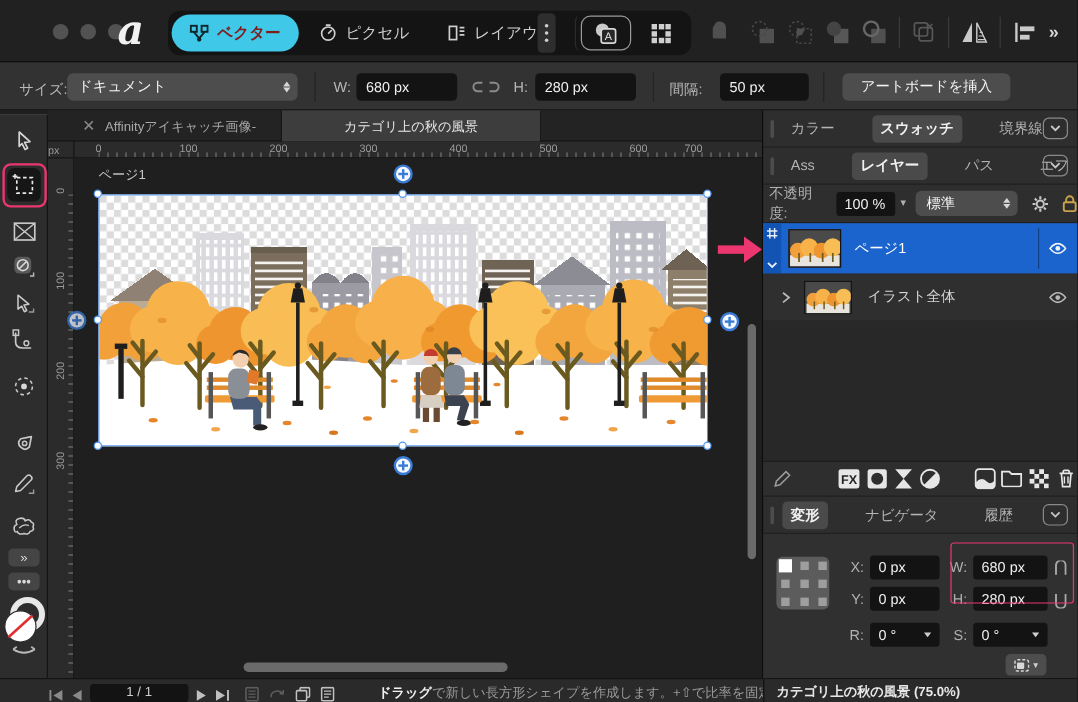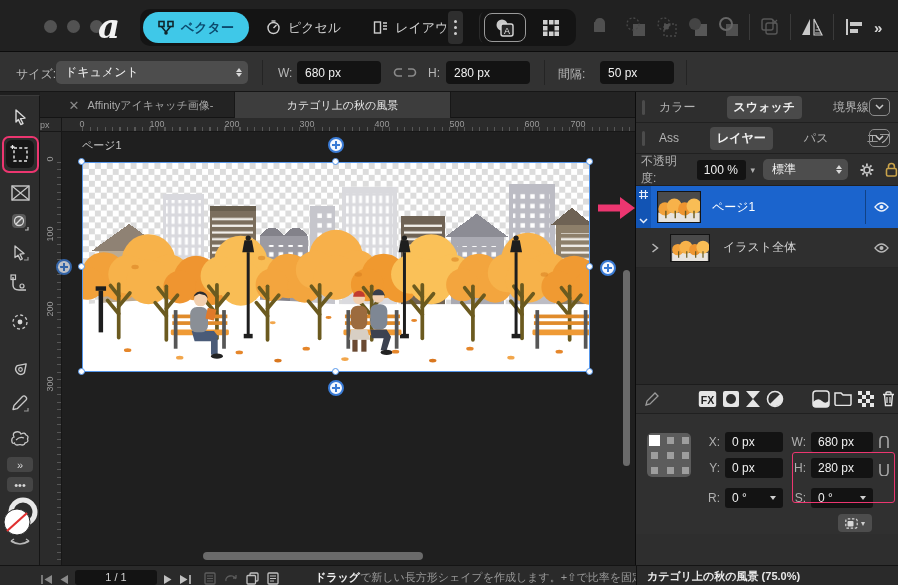--- a/index.html
+++ b/index.html
@@ -7,21 +7,21 @@
   .app{position:relative;width:898px;height:585px;background:#1f1f1f;overflow:hidden;color:#ccc;font-size:12px;}
   .abs{position:absolute;}
   svg{display:block;}
 
   
   .titlebar{position:absolute;left:0;top:0;width:898px;height:52px;background:#212121;border-bottom:1px solid #0c0c0c;}
   .tl{position:absolute;top:20px;width:13px;height:13px;border-radius:50%;background:#525252;}
   .logo{position:absolute;left:98px;top:6px;font-family:"DejaVu Serif","Liberation Serif",serif;font-style:italic;font-weight:bold;font-size:34px;color:#f2f2f2;}
   .persona-group{position:absolute;left:140px;top:9px;height:37px;background:#141414;border-radius:10px;display:flex;align-items:center;padding:0 3px;gap:2px;}
   .persona{display:flex;align-items:center;gap:7px;height:31px;padding:0 15px;border-radius:16px;color:#cfcfcf;font-size:13px;cursor:default;}
-  .persona.active{background:#3fc8e8;color:#0c4a6e;font-weight:bold;}
+  .persona.active{background:#3fc8e8;color:#7f1d1d;font-weight:bold;}
   .persona-more{width:24px;height:31px;background:#2a2a2a;border-radius:6px;color:#d8d8d8;display:flex;align-items:center;justify-content:center;font-size:14px;}
   .kebab{position:absolute;left:448px;top:11px;width:15px;height:33px;background:#2e2e2e;border-radius:4px;display:flex;flex-direction:column;align-items:center;justify-content:center;gap:3px;}
   .kebab i{width:3px;height:3px;border-radius:50%;background:#cfcfcf;}
   .center-pill{position:absolute;left:480px;top:9px;height:37px;background:#141414;border-radius:10px;display:flex;align-items:center;padding:0 4px;gap:4px;}
   .cp-btn{width:42px;height:29px;border-radius:8px;display:flex;align-items:center;justify-content:center;}
   .cp-btn.sel{border:1px solid #9a9a9a;}
   .tb-right{position:absolute;left:594px;top:14px;display:flex;align-items:center;gap:9px;}
   .tb-div{width:1px;height:26px;background:#3a3a3a;}
   .dim{opacity:.45;}
   .chev2{color:#d8d8d8;font-size:15px;font-weight:bold;}
@@ -231,20 +231,23 @@
     <span class="lbl" style="left:428px">H:</span>
     <div class="inp" style="left:446px;width:84px">
       <span>280 px</span>
     </div>
     <span class="ctx-div" style="left:544px"></span>
     <span class="lbl" style="left:558px">間隔:</span>
     <div class="inp" style="left:600px;width:74px">
       <span>50 px</span>
     </div>
     <span class="ctx-div" style="left:686px"></span>
+    <div class="btn" style="left:702px;width:140px">
+      <span>アートボードを挿入</span>
+    </div>
   </div>
 
   <div class="doctabs">
     <div class="dtab" style="width:195px">
       <span class="dclose">✕</span>
       <span>Affinityアイキャッチ画像-</span>
     </div>
     <div class="dtab active" style="width:216px">
       <span>カテゴリ上の秋の風景</span>
     </div>
@@ -680,20 +683,31 @@
           <rect x="5" y="13" width="4" height="4"></rect>
             <rect x="13" y="13" width="4" height="4"></rect>
         </g>
       </svg>
       <svg class="ic" style="left:245px" width="15" height="17" viewBox="0 0 15 17">
         <path d="M2 4.5 h11 M5 4.5 V3 a1 1 0 0 1 1 -1 h3 a1 1 0 0 1 1 1 v1.5 M3.5 4.5 L4.5 15.5 h6 L11.5 4.5" fill="none" stroke="#e6e6e6" stroke-width="1.4"></path>
         <path d="M6 7 v6 M9 7 v6" stroke="#e6e6e6" stroke-width="1.2"></path>
       </svg>
     </div>
 
+    <div class="studio-row">
+      <span class="grip"></span>
+      <span class="stab active">変形</span>
+      <span class="stab">ナビゲータ</span>
+      <span class="stab">履歴</span>
+      <span class="vbtn">
+        <svg width="9" height="6" viewBox="0 0 9 6">
+            <path d="M1 1 L4.5 4.5 L8 1" fill="none" stroke="#c8c8c8" stroke-width="1.5"></path>
+          </svg>
+      </span>
+    </div>
 
     <div class="transform">
       <svg class="abs" style="left:9px;top:17px" width="48" height="48" viewBox="0 0 48 48">
         <rect x="2" y="2" width="44" height="44" rx="5" fill="#5c5c5c"></rect>
         <g fill="#9e9e9e">
           <rect x="22" y="6" width="7" height="7"></rect>
             <rect x="37" y="6" width="7" height="7"></rect>
           <rect x="6" y="21" width="7" height="7"></rect>
             <rect x="22" y="21" width="7" height="7"></rect>
             <rect x="37" y="21" width="7" height="7"></rect>

